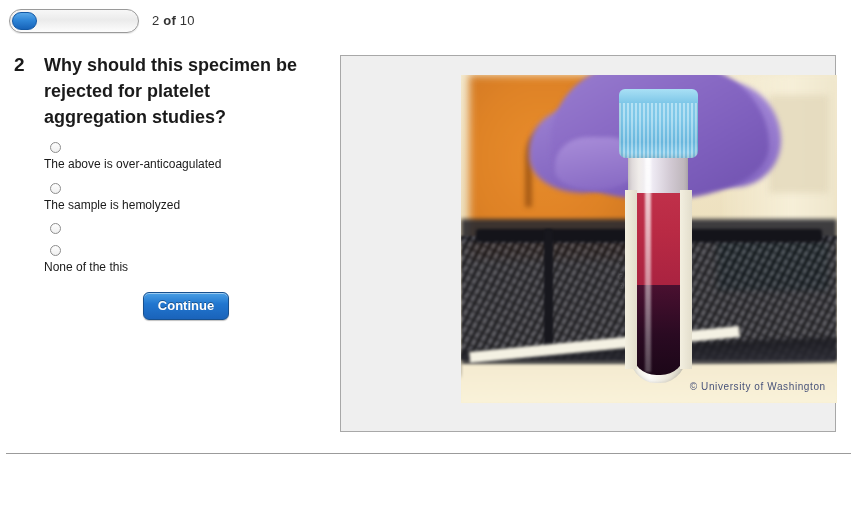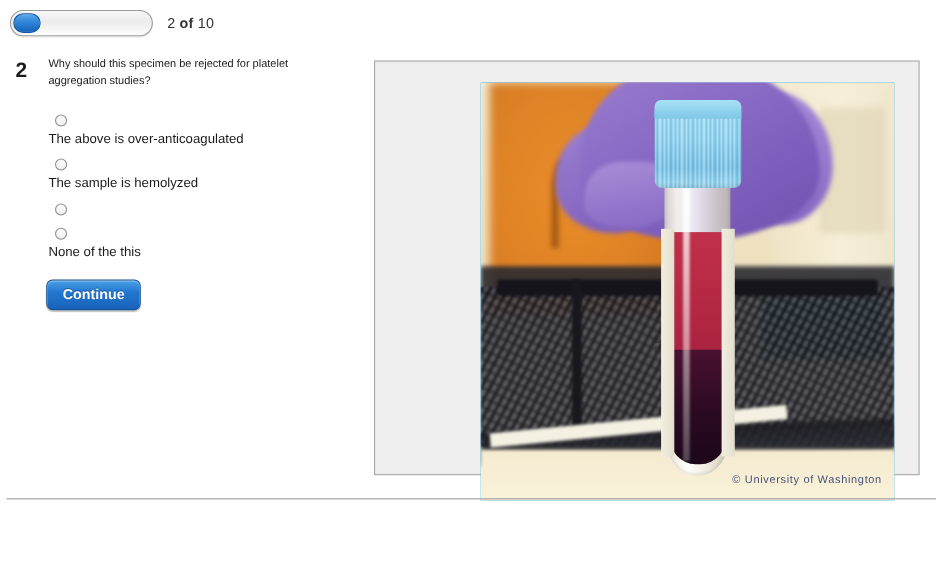--- a/index.html
+++ b/index.html
@@ -69,22 +69,22 @@
   }
   .question-number {
     position: absolute;
     left: 14px;
     top: 2px;
     font-size: 19px;
     font-weight: bold;
     color: #1a1a1a;
   }
   .question-text {
-    font-size: 10px;
-    font-weight: normal;
+    font-size: 18px;
+    font-weight: bold;
     line-height: 1.45;
     color: #1a1a1a;
     width: 262px;
   }
 
   .options {
     margin-top: 12px;
     padding-left: 44px;
   }
   .option {
@@ -104,20 +104,21 @@
   .option-label {
     display: block;
     font-size: 12px;
     color: #1a1a1a;
     line-height: 1.2;
   }
 
   .continue-wrap {
     padding-left: 42px;
     margin-top: 18px;
+    text-align: center;
   }
   .continue-button {
     display: inline-block;
     padding: 5px 14px 6px 14px;
     font-size: 13px;
     font-weight: bold;
     color: #ffffff;
     text-shadow: 0 -1px 0 rgba(0,0,0,0.35);
     background: linear-gradient(to bottom, #4aa0e6 0%, #2176cf 42%, #1a63ba 100%);
     border: 1px solid #17508f;
@@ -133,26 +134,26 @@
     left: 340px;
     top: 55px;
     width: 496px;
     height: 377px;
     box-sizing: border-box;
     border: 1px solid #a8a8a8;
     background: #efefef;
   }
   .photo {
     position: absolute;
-    left: 96px;
+    left: 120px;
     top: 19px;
     width: 376px;
-    height: 380px;
+    height: 328px;
     overflow: hidden;
-    background: #0ea5e9;
+    background: #ec4899;
   }
 
   
   .ph-bg {
     position: absolute;
     inset: 0;
     background:
       linear-gradient(to bottom,
         #f3ead0 0%,
         #f0e3c4 30%,

